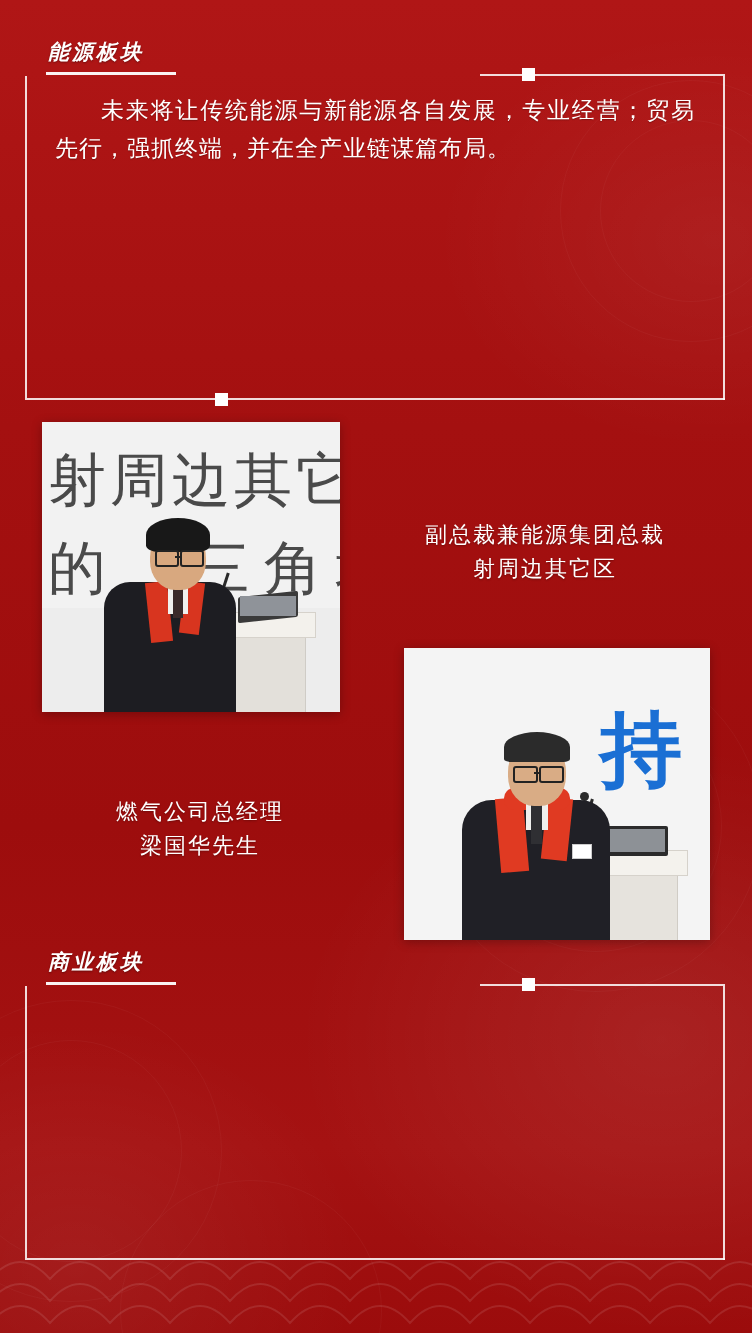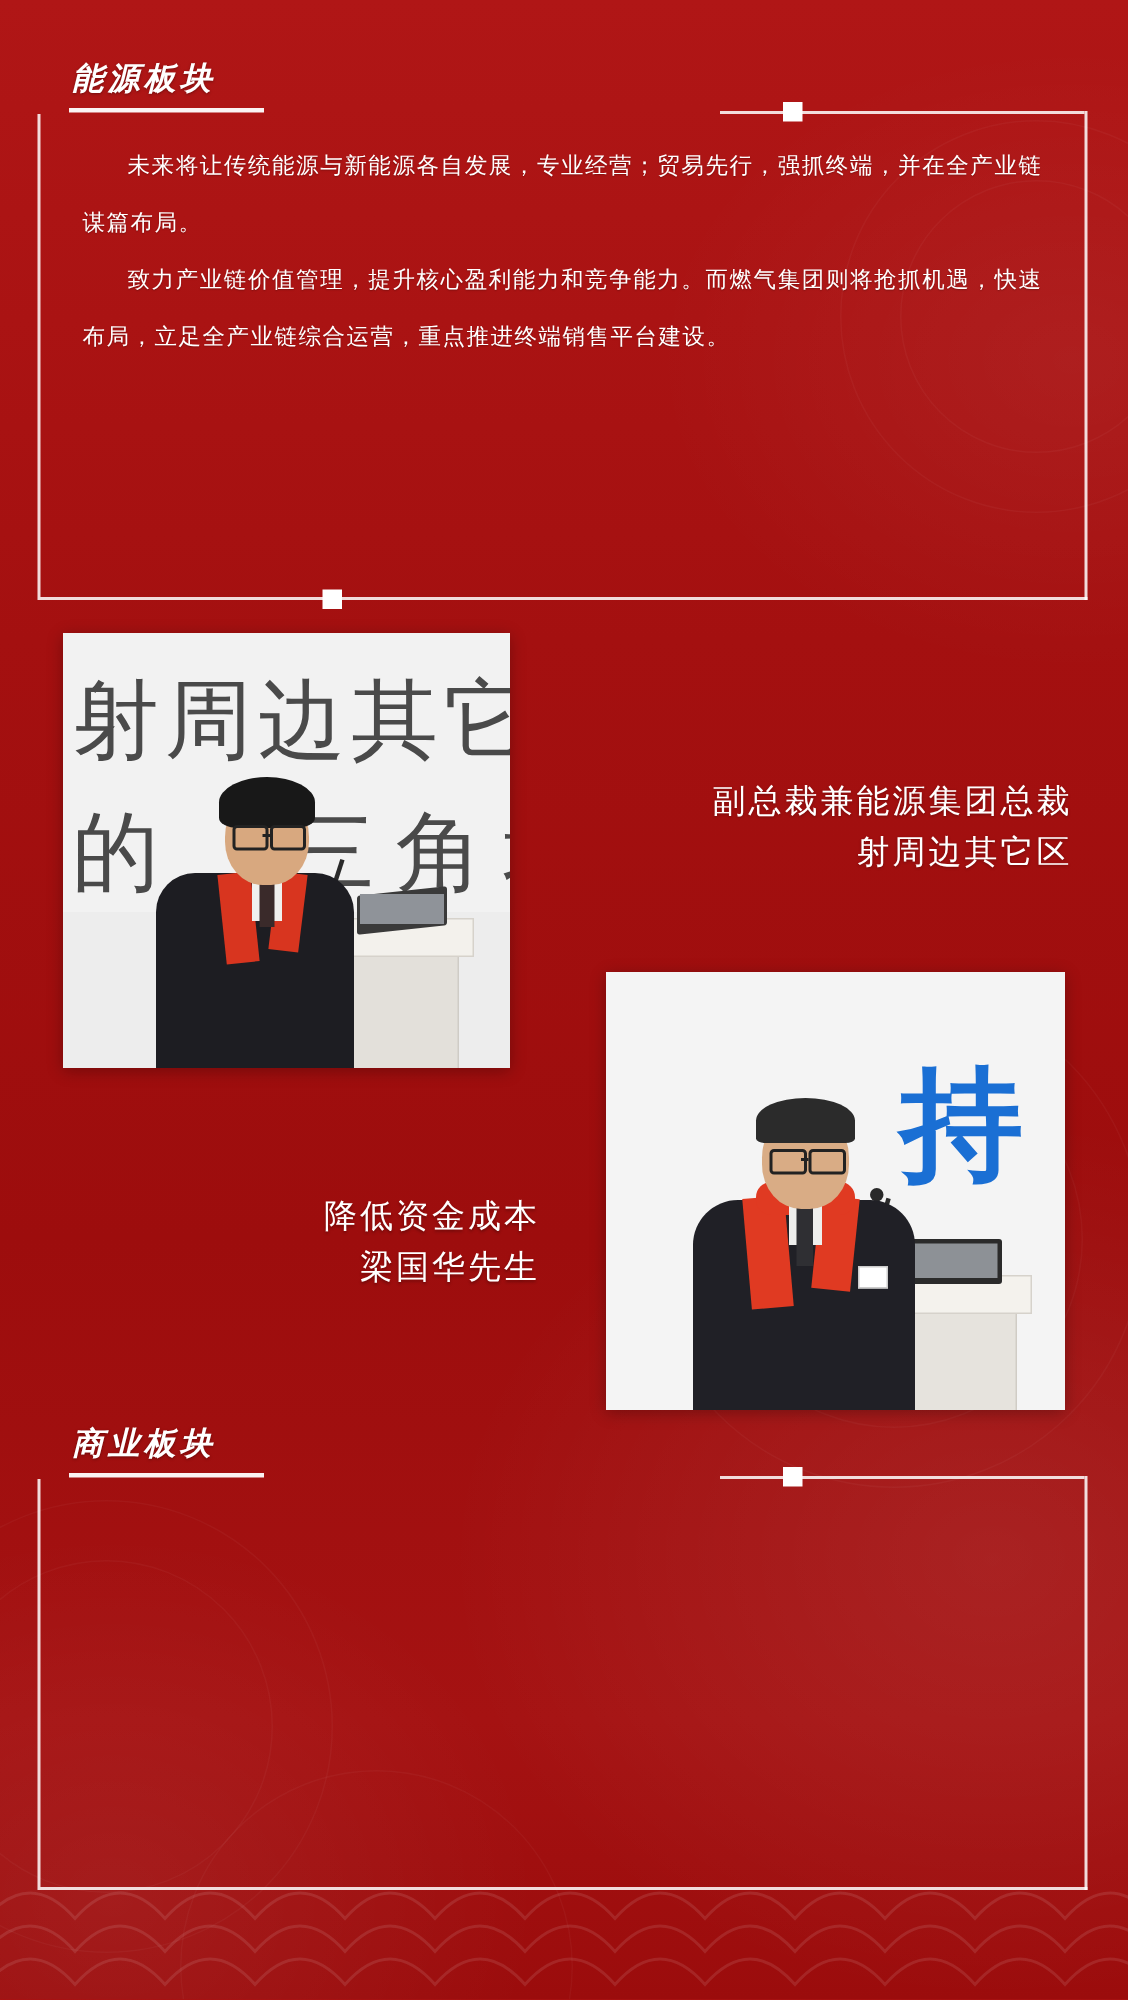--- a/index.html
+++ b/index.html
@@ -79,21 +79,21 @@
     position: absolute;
     background: #ffffff;
     width: 13px;
     height: 13px;
   }
 
   .body-text {
     position: absolute;
     color: #ffffff;
     font-family: Liberation Serif, serif;
-    font-size: 15px;
+    font-size: 23px;
     line-height: 38px;
     letter-spacing: 1px;
     text-align: justify;
     text-shadow: 0 1px 1px rgba(0,0,0,0.25);
   }
   .body-text p {
     margin: 0;
     text-indent: 2em;
   }
 
@@ -107,21 +107,21 @@
     position: absolute;
     inset: 0;
   }
 
   .caption {
     position: absolute;
     color: #ffffff;
     font-family: "DejaVu Sans", "Liberation Sans", sans-serif;
     font-size: 22px;
     line-height: 34px;
-    text-align: right;
+    text-align: center;
     letter-spacing: 2px;
     text-shadow: 0 1px 2px rgba(0,0,0,0.3);
   }
 
   
   .p1-screen {
     position: absolute;
     left: 0; top: 0; right: 0; height: 64%;
     background: #f2f2f2;
   }
@@ -266,21 +266,20 @@
     <div class="edge" style="left:0; top:330px; width:700px; height:2px;"></div>
     <div class="edge" style="left:698px; top:6px; width:2px; height:326px;"></div>
     <div class="edge" style="left:455px; top:6px; width:243px; height:2px;"></div>
     <div class="sq" style="left:497px; top:0px;"></div>
     <div class="sq" style="left:190px; top:325px;"></div>
     <div class="edge" style="left:215px; top:330px; width:260px; height:2px; opacity:0;"></div>
   </div>
 
   <div class="body-text" style="left:55px; top:92px; width:640px;">
     <p>未来将让传统能源与新能源各自发展，专业经营；贸易先行，强抓终端，并在全产业链谋篇布局。</p>
-    <p>致力产业链价值管理，提升核心盈利能力和竞争能力。而燃气集团则将抢抓机遇，快速布局，立足全产业链综合运营，重点推进终端销售平台建设。</p>
   </div>
 
   <div class="photo" style="left:42px; top:422px; width:298px; height:290px;">
     <div class="pbg">
       <div class="p1-screen"></div>
 
       <div style="position:absolute; left:6px; top:20px; font-family:'DejaVu Sans','Liberation Sans',sans-serif; font-size:58px; color:#4a4a4a; letter-spacing:4px; white-space:nowrap;">射周边其它区</div>
       <div style="position:absolute; left:6px; top:108px; font-family:'DejaVu Sans','Liberation Sans',sans-serif; font-size:58px; color:#4a4a4a; letter-spacing:14px; white-space:nowrap;">的　三角地区</div>
       <div class="p1-floor"></div>
 
@@ -340,21 +339,21 @@
 
       <div class="p2-head" style="left:104px; top:92px; width:58px; height:66px;"></div>
       <div class="p2-hair" style="left:100px; top:84px; width:66px; height:30px;"></div>
       <div class="p2-glasses" style="left:109px; top:118px; width:21px; height:13px;"></div>
       <div class="p2-glasses" style="left:135px; top:118px; width:21px; height:13px;"></div>
       <div style="position:absolute; left:130px; top:124px; width:5px; height:2px; background:#222;"></div>
     </div>
   </div>
 
   <div class="caption" style="left:40px; top:795px; width:320px;">
-    <div>降低资金成本</div>
+    <div>燃气公司总经理</div>
     <div>梁国华先生</div>
   </div>
 
   <div class="section-title" style="left:48px; top:948px;">商业板块</div>
   <div class="title-underline" style="left:46px; top:982px; width:130px;"></div>
 
   <div class="frame" style="left:25px; top:978px; width:700px; height:280px;">
     <div class="edge" style="left:0; top:8px; width:2px; height:272px;"></div>
     <div class="edge" style="left:0; top:280px; width:700px; height:2px;"></div>
     <div class="edge" style="left:698px; top:6px; width:2px; height:276px;"></div>

